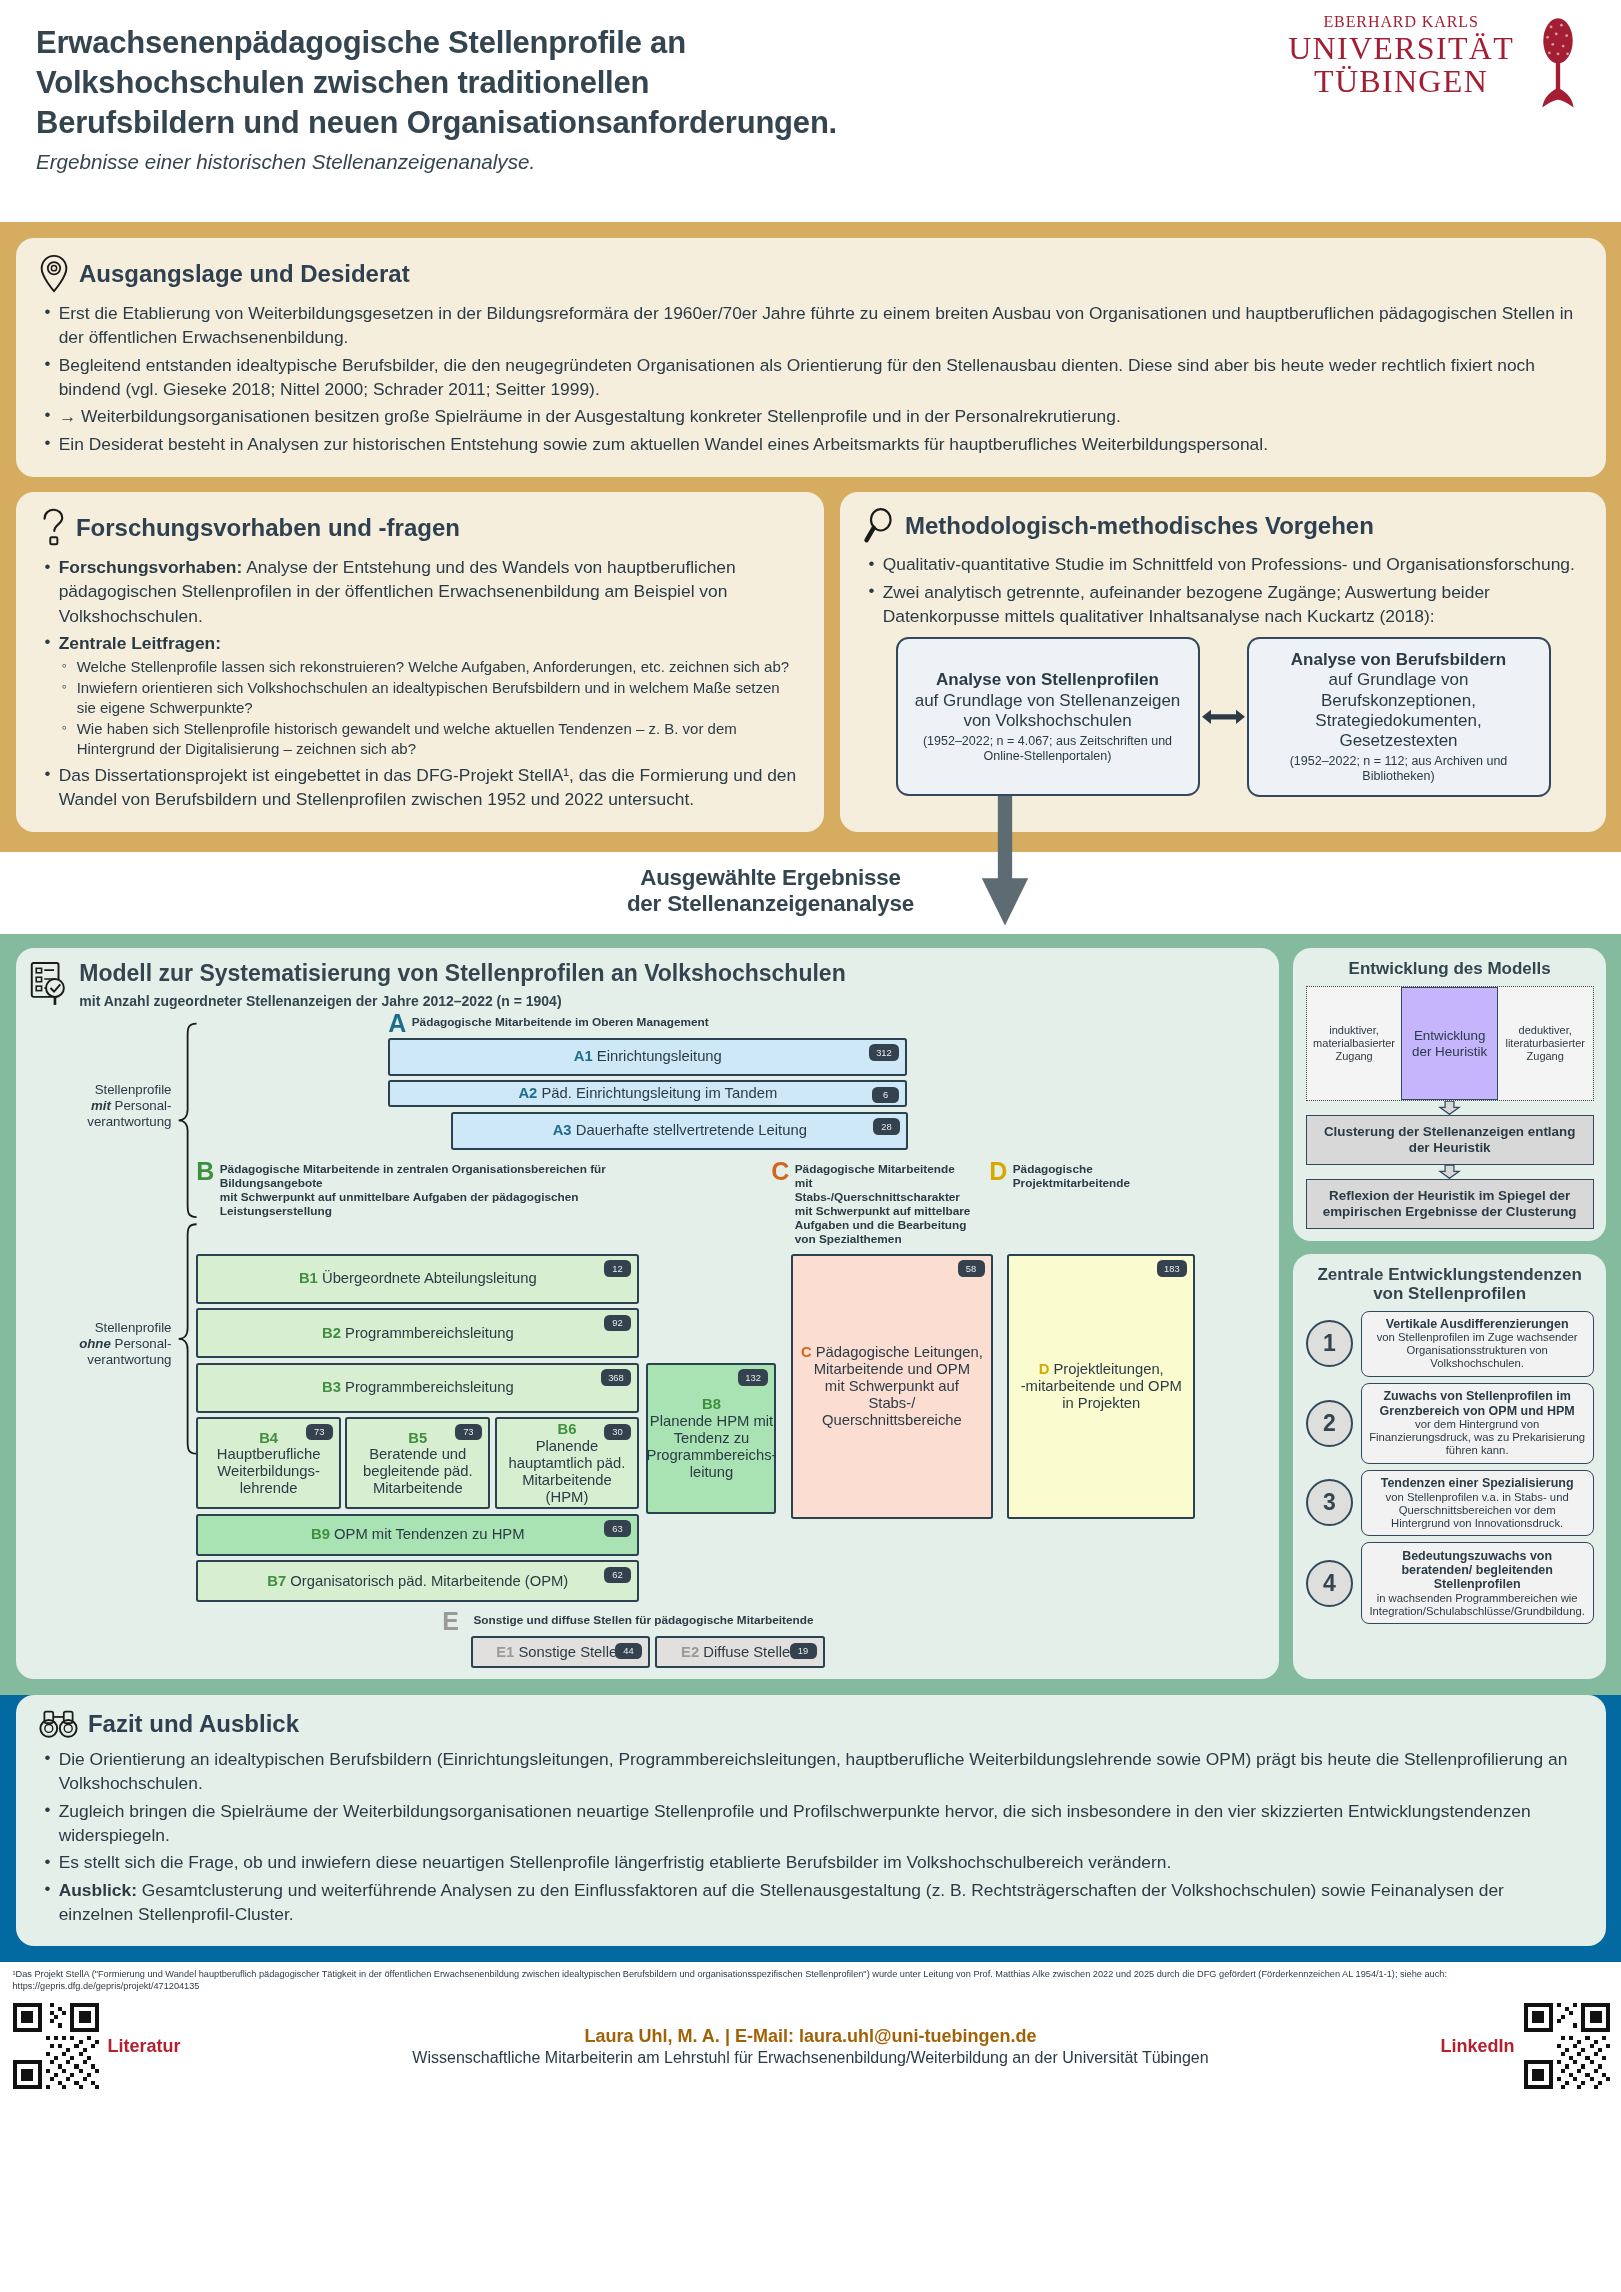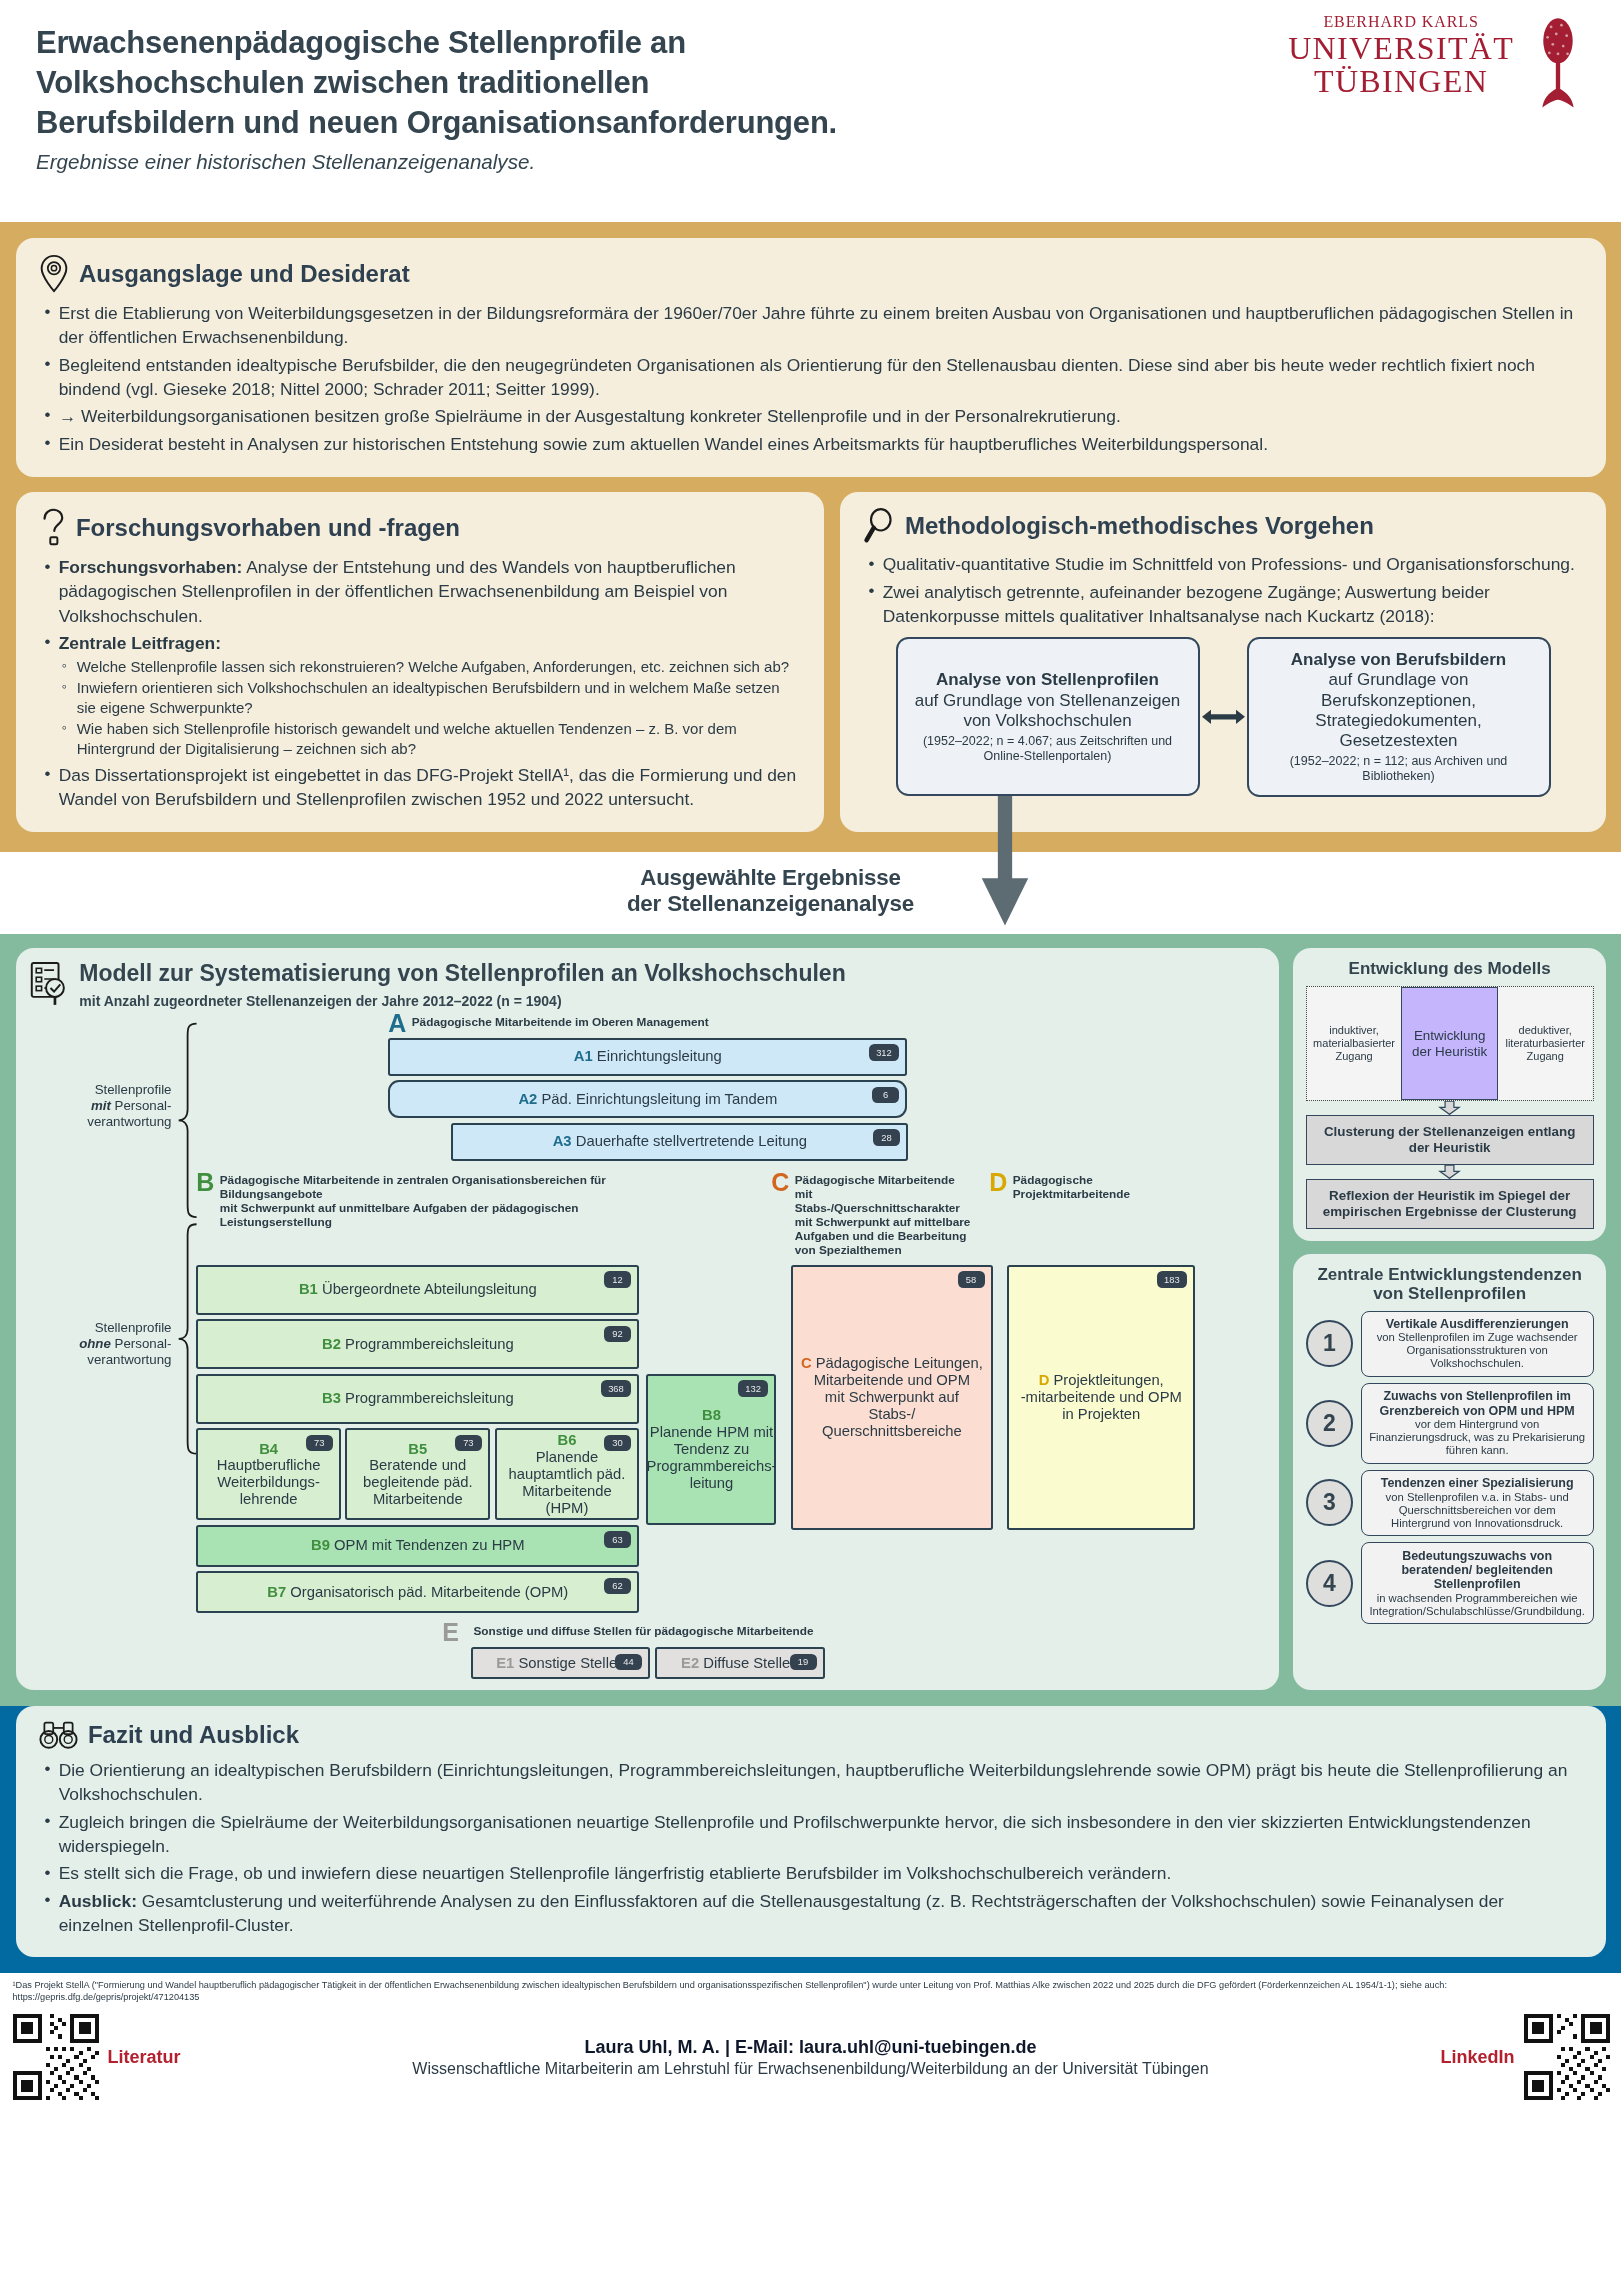--- a/index.html
+++ b/index.html
@@ -191,21 +191,21 @@
   .fazit { background: #e3efe8; border-radius: 18px; padding: 14.3px 23px 16px 23px; }
 
   
   .footer { background: #ffffff; padding: 7.2px 12.5px 0 12.5px; position: relative; height: 152px; }
   .footnote { font-size: 9.2px; color: #2b3b46; line-height: 1.3; }
   .foot-main { display: flex; align-items: center; justify-content: space-between; margin-top: 10.7px; }
   .qr-grp { display: flex; align-items: center; gap: 9px; }
   .qr { width: 86px; height: 86px; }
   .qr-label { font-size: 18px; font-weight: bold; color: #b3202e; }
   .contact { text-align: center; flex: 1; }
-  .contact .c1 { font-size: 18px; font-weight: bold; color: #0f172a; }
+  .contact .c1 { font-size: 18px; font-weight: bold; color: #a16207; }
   .contact .c2 { font-size: 16px; color: #2b3b46; margin-top: 1.8px; }
 </style>
 </head>
 <body>
 
 <div class="header">
   <div class="title-block">
     <div class="poster-title">
       <div>Erwachsenenpädagogische Stellenprofile an</div>
       <div>Volkshochschulen zwischen traditionellen</div>
@@ -370,21 +370,21 @@
 
       <div style="margin-left:358px;margin-top:3.6px;">
         <div class="grp-label">
           <span class="grp-letter a">A</span>
           <span class="grp-text">Pädagogische Mitarbeitende im Oberen Management</span>
         </div>
         <div class="nodebox blue" style="width:519px;height:38px;margin-bottom:4.5px;">
           <span class="lbl"><span class="k">A1</span> <span>Einrichtungsleitung</span></span>
           <span class="badge">312</span>
         </div>
-        <div class="nodebox blue" style="width:519px;height:38px;margin-bottom:4.5px;border-radius:11px;">
+        <div class="nodebox blue" style="width:519px;height:27px;margin-bottom:4.5px;">
           <span class="lbl"><span class="k">A2</span> <span>Päd. Einrichtungsleitung im Tandem</span></span>
           <span class="badge">6</span>
         </div>
         <div class="nodebox blue" style="width:457px;height:38px;margin-left:63px;">
           <span class="lbl"><span class="k">A3</span> <span>Dauerhafte stellvertretende Leitung</span></span>
           <span class="badge">28</span>
         </div>
       </div>
 
       <div style="display:flex;margin-top:10.7px;margin-left:166px;">

